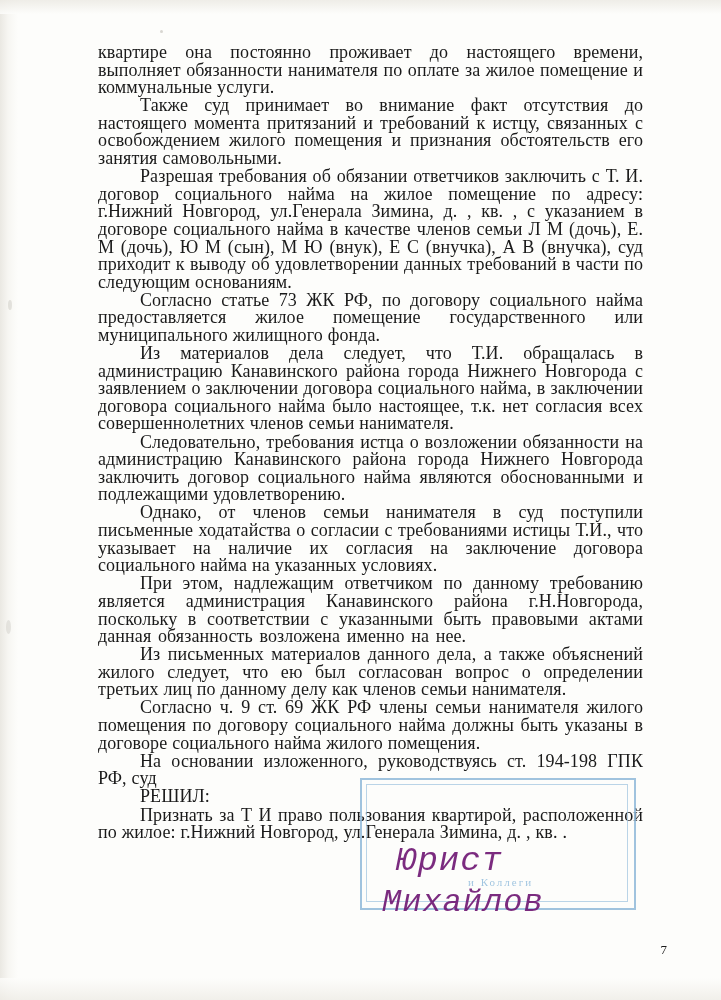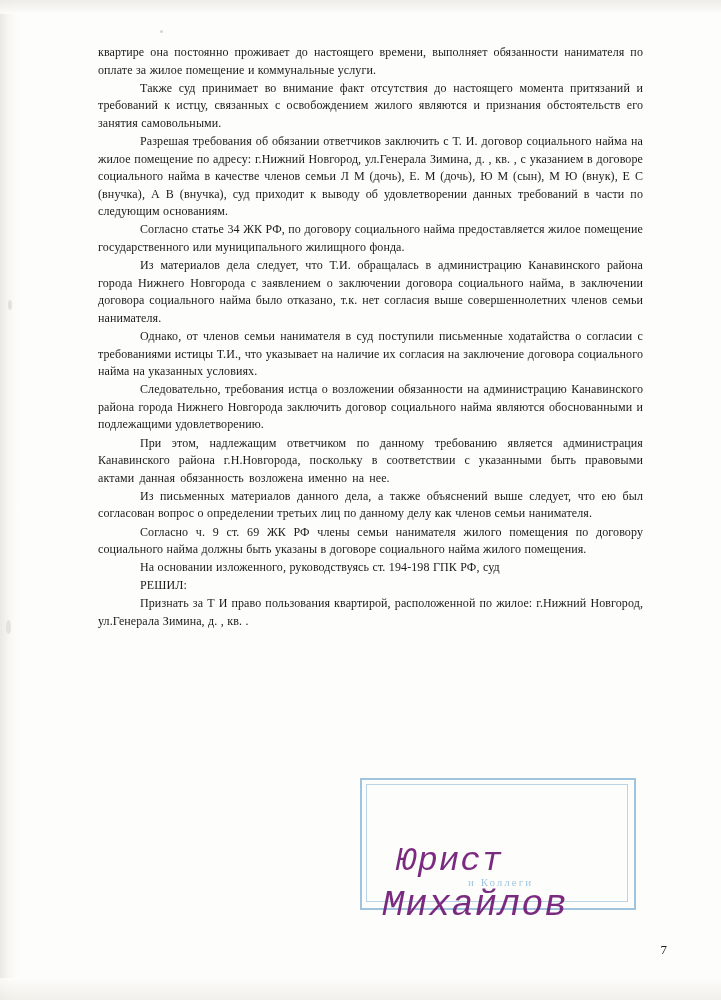--- a/index.html
+++ b/index.html
@@ -45,21 +45,21 @@
     opacity: .55;
   }
   .content {
     position: absolute;
     left: 98px;
     top: 44px;
     width: 545px;
   }
   p.para {
     margin: 0 0 0.5px 0;
-    font-size: 12px;
+    font-size: 18px;
     line-height: 17.6px;
     text-align: justify;
     text-indent: 42px;
     letter-spacing: .1px;
     word-spacing: .3px;
   }
   p.para.noindent {
     text-indent: 0;
   }
   p.para.wide {
@@ -110,21 +110,21 @@
     white-space: nowrap;
     margin-top: 44px;
   }
   .stamp .txt1 {
     left: 44px; top: 26px;
     font-size: 34px;
     letter-spacing: 1px;
   }
   .stamp .txt2 {
     left: 30px; top: 68px;
-    font-size: 37px;
+    font-size: 32px;
     letter-spacing: 1px;
   }
   .stamp .sub {
     position: absolute;
     left: 116px; top: 104px;
     color: #8bb8da;
     font-size: 11px;
     letter-spacing: 2px;
     opacity: .8;
     white-space: nowrap;
@@ -139,28 +139,28 @@
   <div class="scan-edge-top"></div>
   <div class="scan-edge-bottom"></div>
 
   <div class="speck" style="left:160px;top:30px;width:3px;height:3px;"></div>
   <div class="speck" style="left:8px;top:300px;width:4px;height:10px;opacity:.35;"></div>
   <div class="speck" style="left:6px;top:620px;width:5px;height:14px;opacity:.3;"></div>
 
   <div class="content">
 
     <p class="para noindent">квартире она постоянно проживает до настоящего времени, выполняет обязанности нанимателя по оплате за жилое помещение и коммунальные услуги.</p>
-    <p class="para">Также суд принимает во внимание факт отсутствия до настоящего момента притязаний и требований к истцу, связанных с освобождением жилого являются и признания обстоятельств его занятия самовольными.</p>
+    <p class="para">Также суд принимает во внимание факт отсутствия до настоящего момента притязаний и требований к истцу, связанных с освобождением жилого помещения и признания обстоятельств его занятия самовольными.</p>
     <p class="para">Разрешая требования об обязании ответчиков заключить с                    Т. И.                    договор социального найма на жилое помещение по адресу: г.Нижний Новгород, ул.Генерала Зимина, д.        , кв.        , с указанием в договоре социального найма в качестве членов семьи                       Л        М                    (дочь),               Е. М             (дочь),           Ю   М                (сын),           М      Ю (внук),            Е           С              (внучка),           А        В (внучка), суд приходит к выводу об удовлетворении данных требований в части по следующим основаниям.</p>
-    <p class="para">Согласно статье 34 ЖК РФ, по договору социального найма предоставляется жилое помещение государственного или муниципального жилищного фонда.</p>
-    <p class="para">Из материалов дела следует, что                    Т.И. обращалась в администрацию Канавинского района города Нижнего Новгорода с заявлением о заключении договора социального найма, в заключении договора социального найма было отказано, т.к. нет согласия выше совершеннолетних членов семьи нанимателя.</p>
+    <p class="para">Согласно статье 73 ЖК РФ, по договору социального найма предоставляется жилое помещение государственного или муниципального жилищного фонда.</p>
+    <p class="para">Из материалов дела следует, что                    Т.И. обращалась в администрацию Канавинского района города Нижнего Новгорода с заявлением о заключении договора социального найма, в заключении договора социального найма было настоящее, т.к. нет согласия всех совершеннолетних членов семьи нанимателя.</p>
+    <p class="para">Следовательно, требования истца о возложении обязанности на администрацию Канавинского района города Нижнего Новгорода заключить договор социального найма являются обоснованными и подлежащими удовлетворению.</p>
     <p class="para">Однако, от членов семьи нанимателя в суд поступили письменные ходатайства о согласии с требованиями истицы                    Т.И., что указывает на наличие их согласия на заключение договора социального найма на указанных условиях.</p>
-    <p class="para">Следовательно, требования истца о возложении обязанности на администрацию Канавинского района города Нижнего Новгорода заключить договор социального найма являются обоснованными и подлежащими удовлетворению.</p>
     <p class="para wide">При этом, надлежащим ответчиком по данному требованию является администрация Канавинского района г.Н.Новгорода, поскольку в соответствии с указанными быть правовыми актами данная обязанность возложена именно на нее.</p>
-    <p class="para">Из письменных материалов данного дела, а также объяснений выше следует, что ею был согласован вопрос о определении третьих лиц по данному делу как членов семьи нанимателя.</p>
+    <p class="para">Из письменных материалов данного дела, а также объяснений жилого следует, что ею был согласован вопрос о определении третьих лиц по данному делу как членов семьи нанимателя.</p>
     <p class="para">Согласно ч. 9 ст. 69 ЖК РФ члены семьи нанимателя жилого помещения по договору социального найма должны быть указаны в договоре социального найма жилого помещения.</p>
     <p class="para">На основании изложенного, руководствуясь ст. 194-198 ГПК РФ, суд</p>
 
     <p class="para center">РЕШИЛ:</p>
 
     <p class="para">Признать за                       Т                 И                право пользования   квартирой, расположенной по жилое: г.Нижний Новгород, ул.Генерала Зимина, д.      , кв.         .</p>
   </div>
 
   <div class="stamp">
     <div class="frame"></div>

